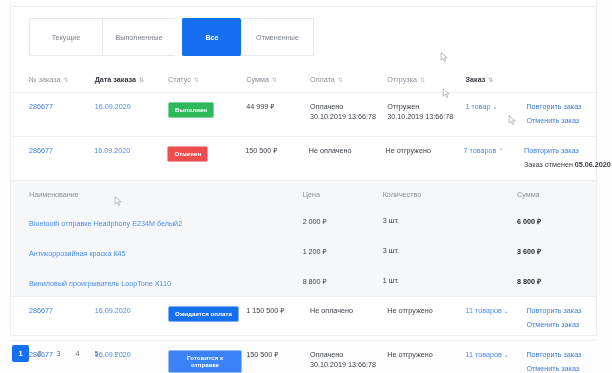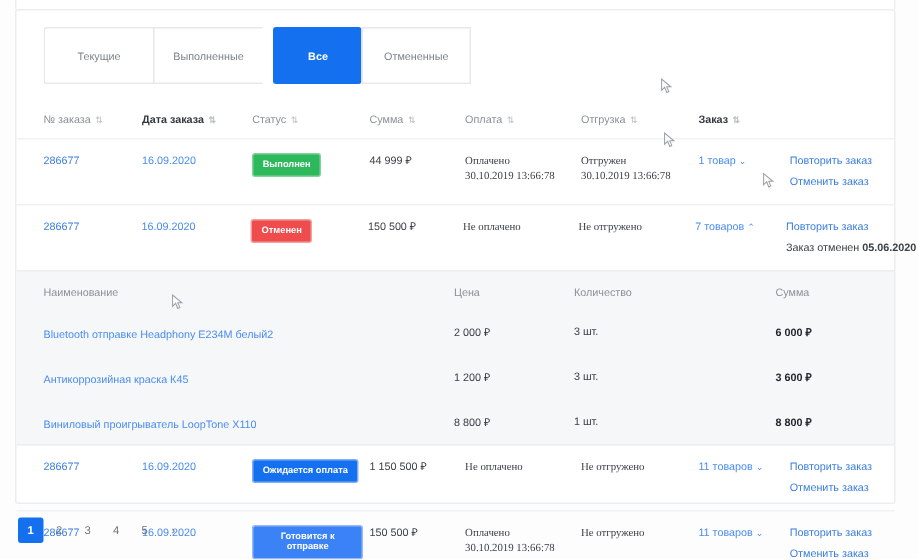--- a/index.html
+++ b/index.html
@@ -69,21 +69,21 @@
     display: inline-flex; align-items: center; justify-content: center; text-align: center;
     font-size: 6.2px; font-weight: bold; color: #ffffff;
     border-radius: 2px; padding: 3px 6px; min-height: 13px; line-height: 1.25;
     max-width: 74px;
   }
   .badge.green  { background: #2eb85c; border: 1px solid #7fd49c; }
   .badge.red    { background: #ef4d4d; border: 1px solid #f3a0a0; }
   .badge.blue   { background: #1570ef; border: 1px solid #7fb0f6; }
   .badge.blue2  { background: #3b82f6; border: 1px solid #93b9f8; }
 
-  .muted-2line span { display: block; font-family: Liberation Serif, serif; }
+  .muted-2line span { display: block; }
   .goods { color: #4a8cf0; font-size: 7.2px; cursor: pointer; white-space: nowrap; }
   .caret { font-size: 6px; margin-left: 2px; }
   .acts { display: flex; flex-direction: column; gap: 4px; }
   .acts .lnk { font-size: 7.2px; }
   .cancel-note { font-size: 7.2px; color: #3c4149; white-space: nowrap; }
   .cancel-note b { font-weight: bold; }
 
   
   .subtable { background: #f6f7f9; border-top: 1px solid #eceef1; border-bottom: 1px solid #eceef1; }
   .sub-head { display: flex; padding: 9px 0 7px 18px; }

